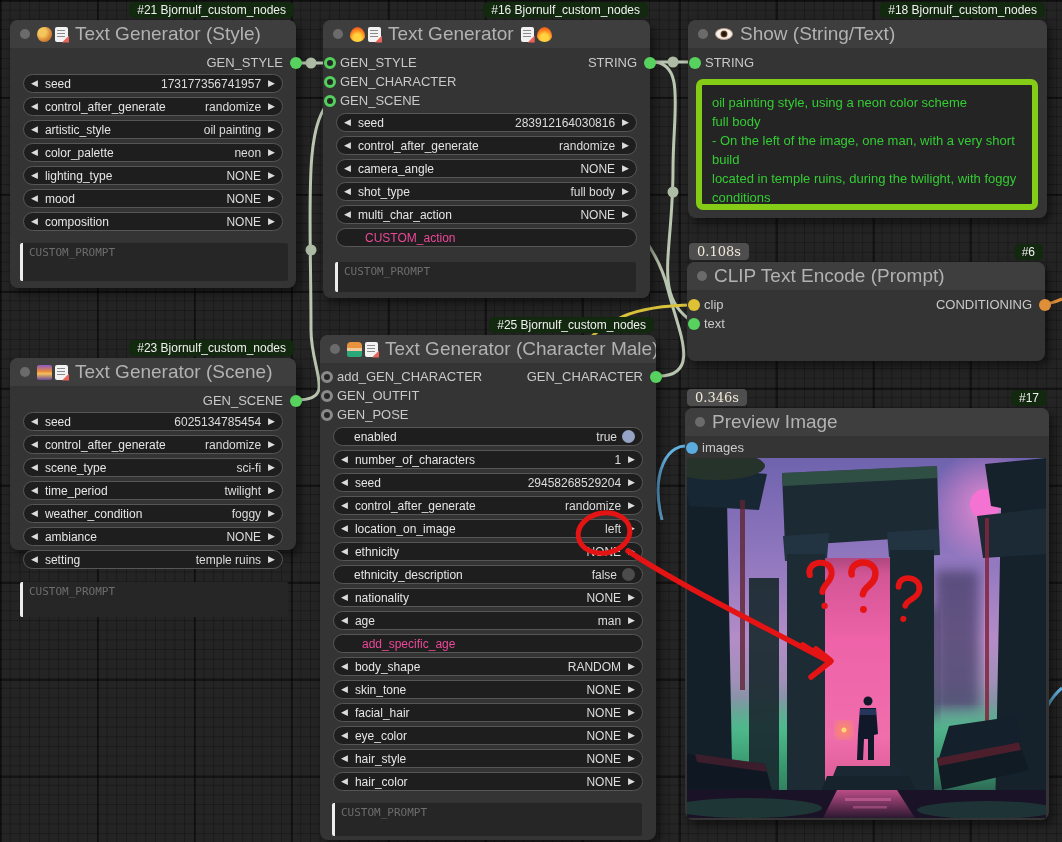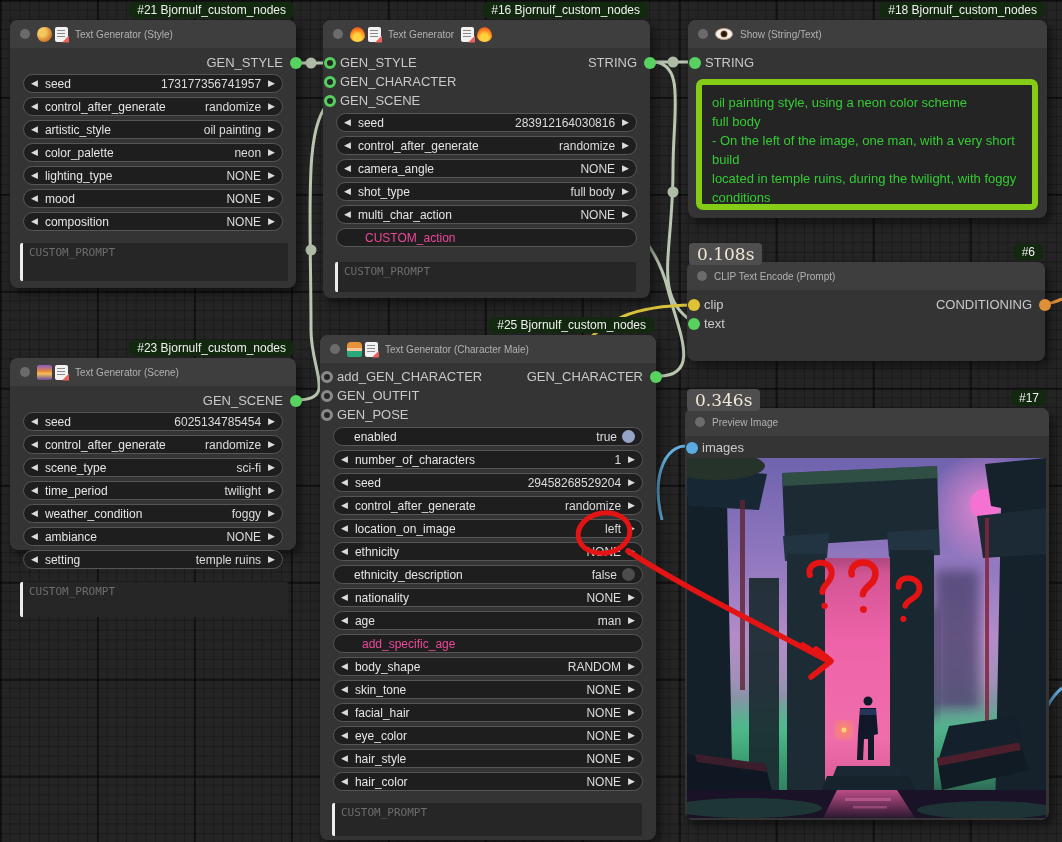--- a/index.html
+++ b/index.html
@@ -15,28 +15,28 @@
     background-size: 97px 97px, 97px 97px, 9.7px 9.7px, 9.7px 9.7px;
     position:relative;
   }
   svg.wires { position:absolute; left:0; top:0; z-index:1; pointer-events:none; }
   svg.annot { position:absolute; left:0; top:0; z-index:50; pointer-events:none; }
 
   .node { position:absolute; background:#343434; border-radius:8px;
           box-shadow:4px 5px 10px rgba(0,0,0,.5); z-index:2; }
   .titlebar { height:28px; background:#3e3e3e; border-radius:8px 8px 0 0;
               display:flex; align-items:center; padding:0 10px; gap:7px;
-              color:#b2b2b2; font-size:10px; white-space:nowrap; overflow:hidden; }
+              color:#b2b2b2; font-size:19px; white-space:nowrap; overflow:hidden; }
   .tdot { width:10px; height:10px; border-radius:50%; background:#6b6b6b; flex:0 0 auto; }
   .ticons { display:flex; gap:3px; align-items:center; flex:0 0 auto; }
 
   .badge { position:absolute; top:-18px; right:2px; background:#12290f; color:#f0f0f0;
            font-size:12px; padding:1px 8px; border-radius:5px; white-space:nowrap; }
   .timebadge { position:absolute; top:-19px; left:2px; background:#4e4e4e; color:#efe8d6;
-               font-family:"DejaVu Serif", serif; font-size:17px; padding:1px 8px;
+               font-family:"DejaVu Serif", serif; font-size:13px; padding:1px 8px;
                border-radius:4px; }
 
   .prow { position:relative; height:19px; display:flex; align-items:center;
           padding-left:17px; color:#c9c9c9; font-size:13px; }
   .pdot { width:12px; height:12px; border-radius:50%; }
   .pdot.in { position:absolute; left:1px; top:50%; transform:translateY(-50%); }
   .ring-green { border:3px solid #54d05c; background:#262626; }
   .ring-gray  { border:3px solid #8a8a8a; background:#262626; }
   .solid-green  { background:#57d25f; }
   .solid-yellow { background:#dfc136; }

